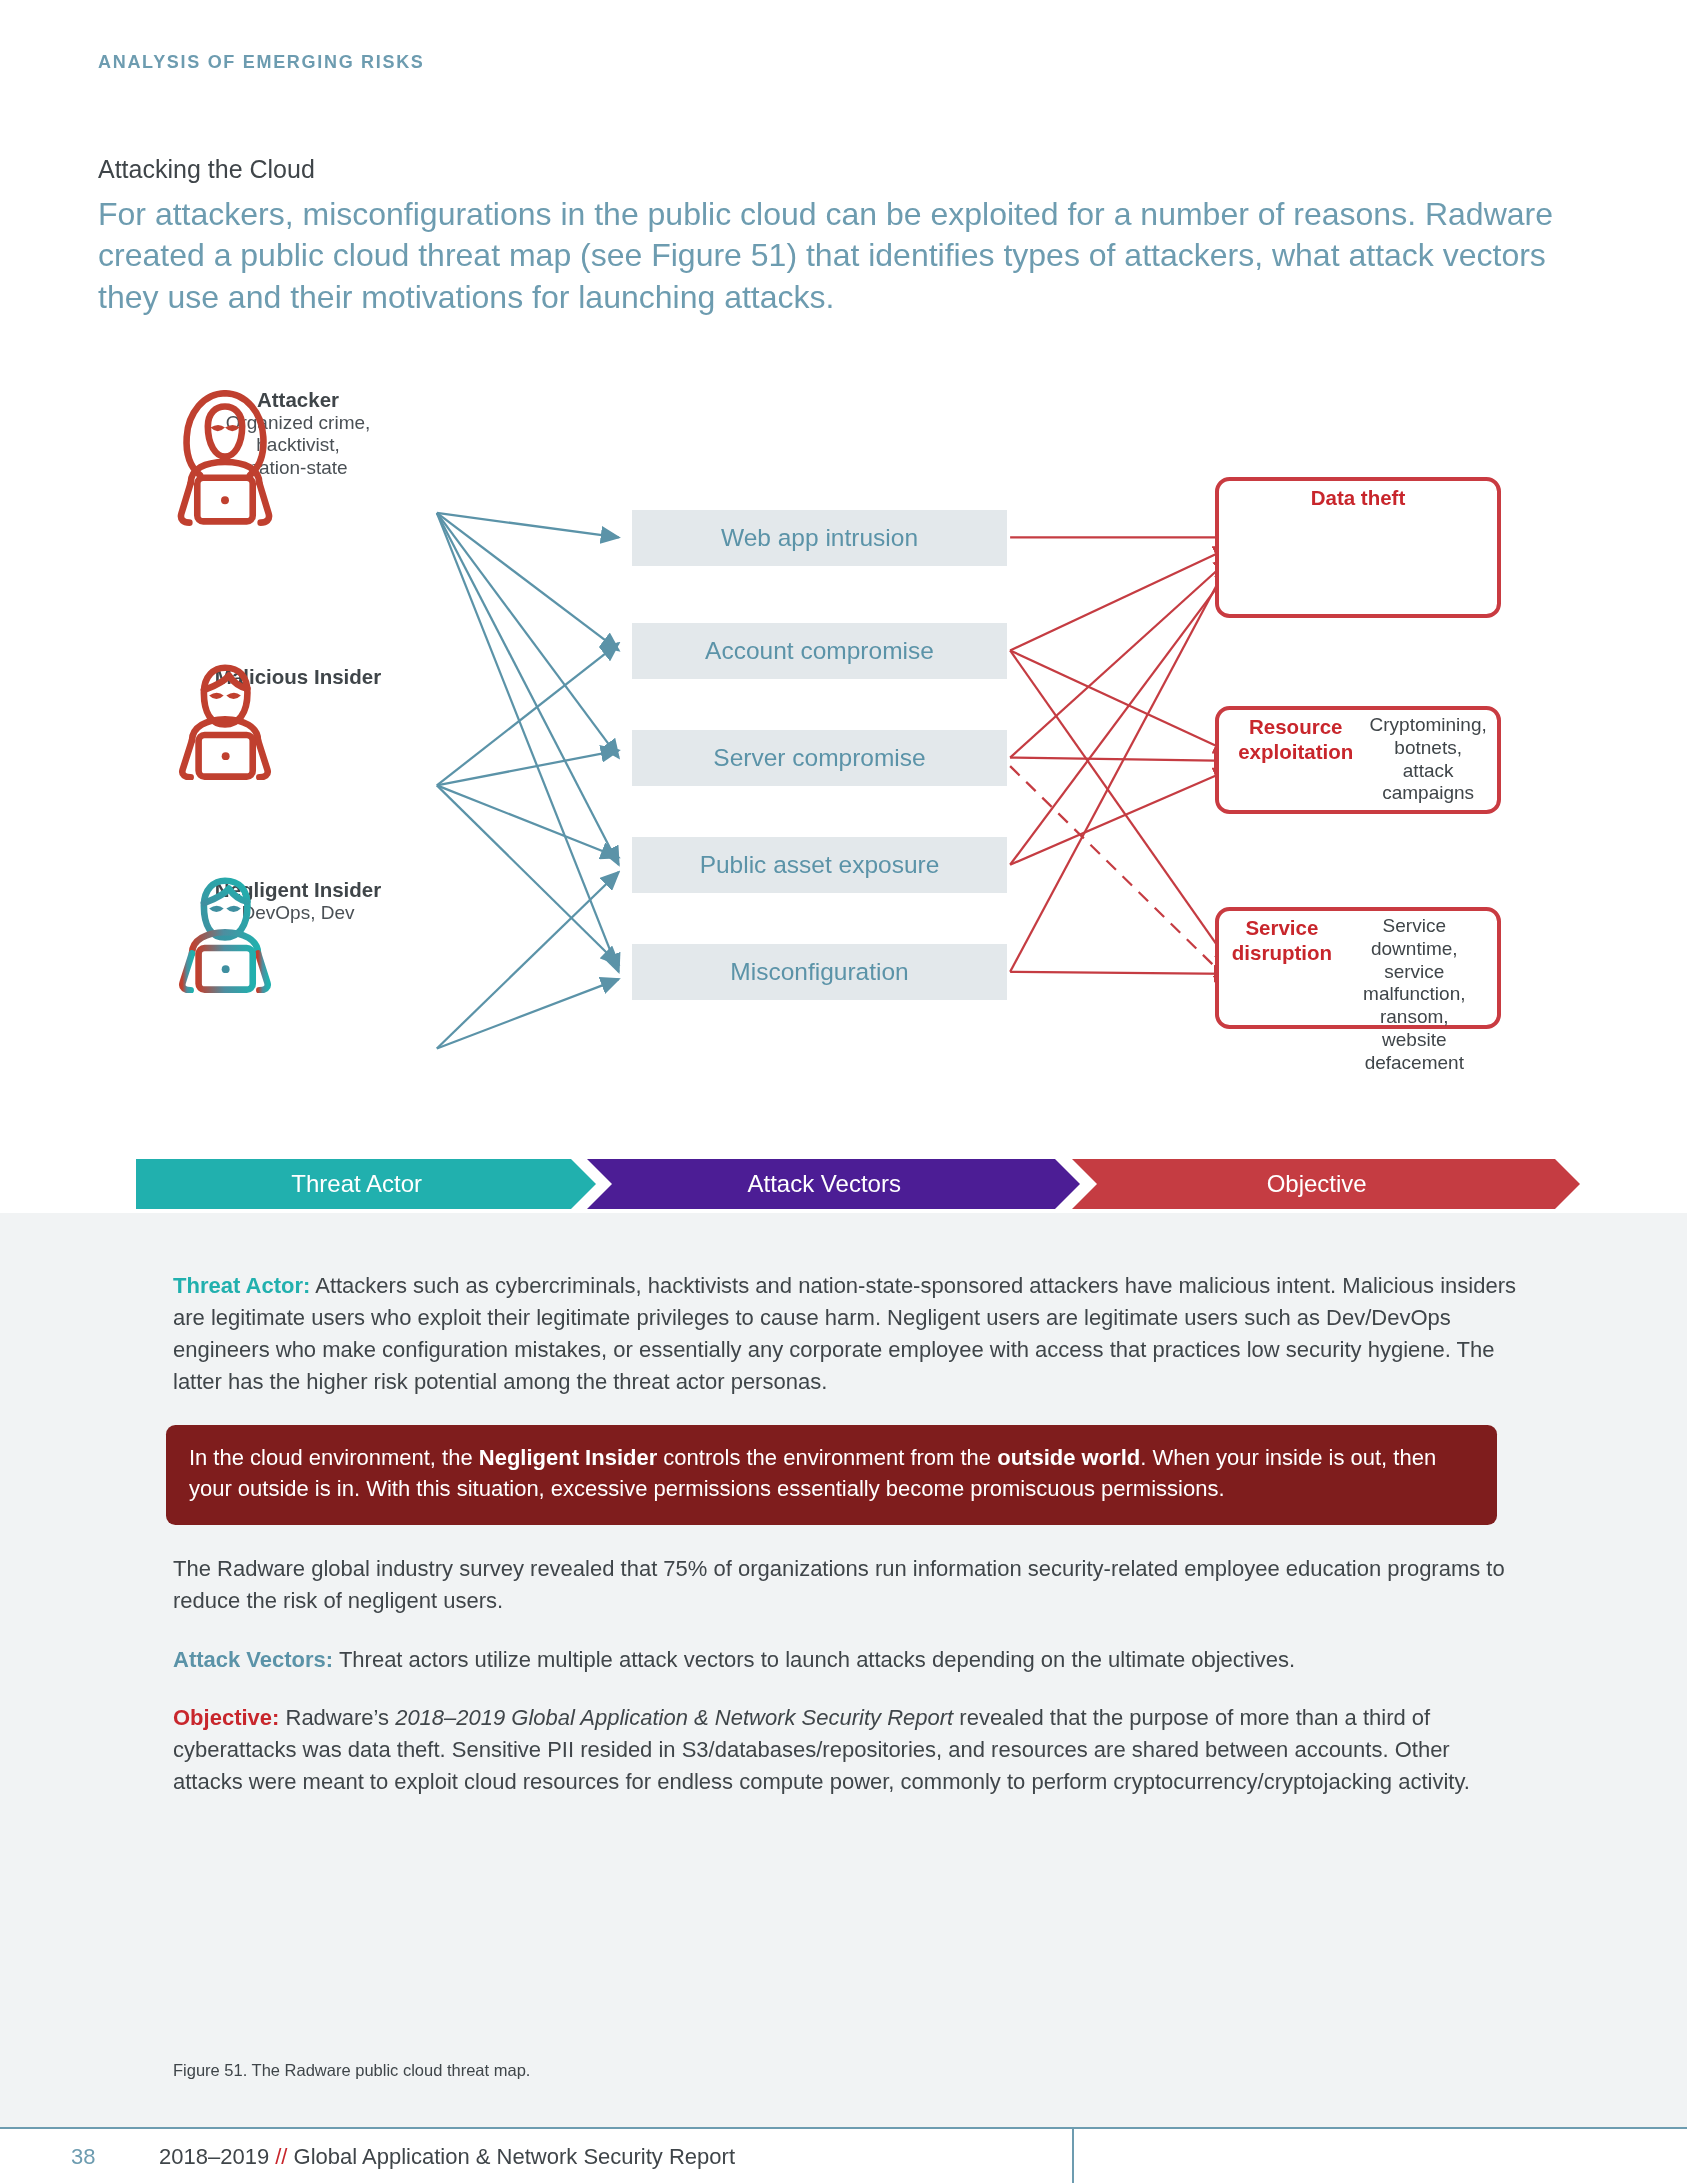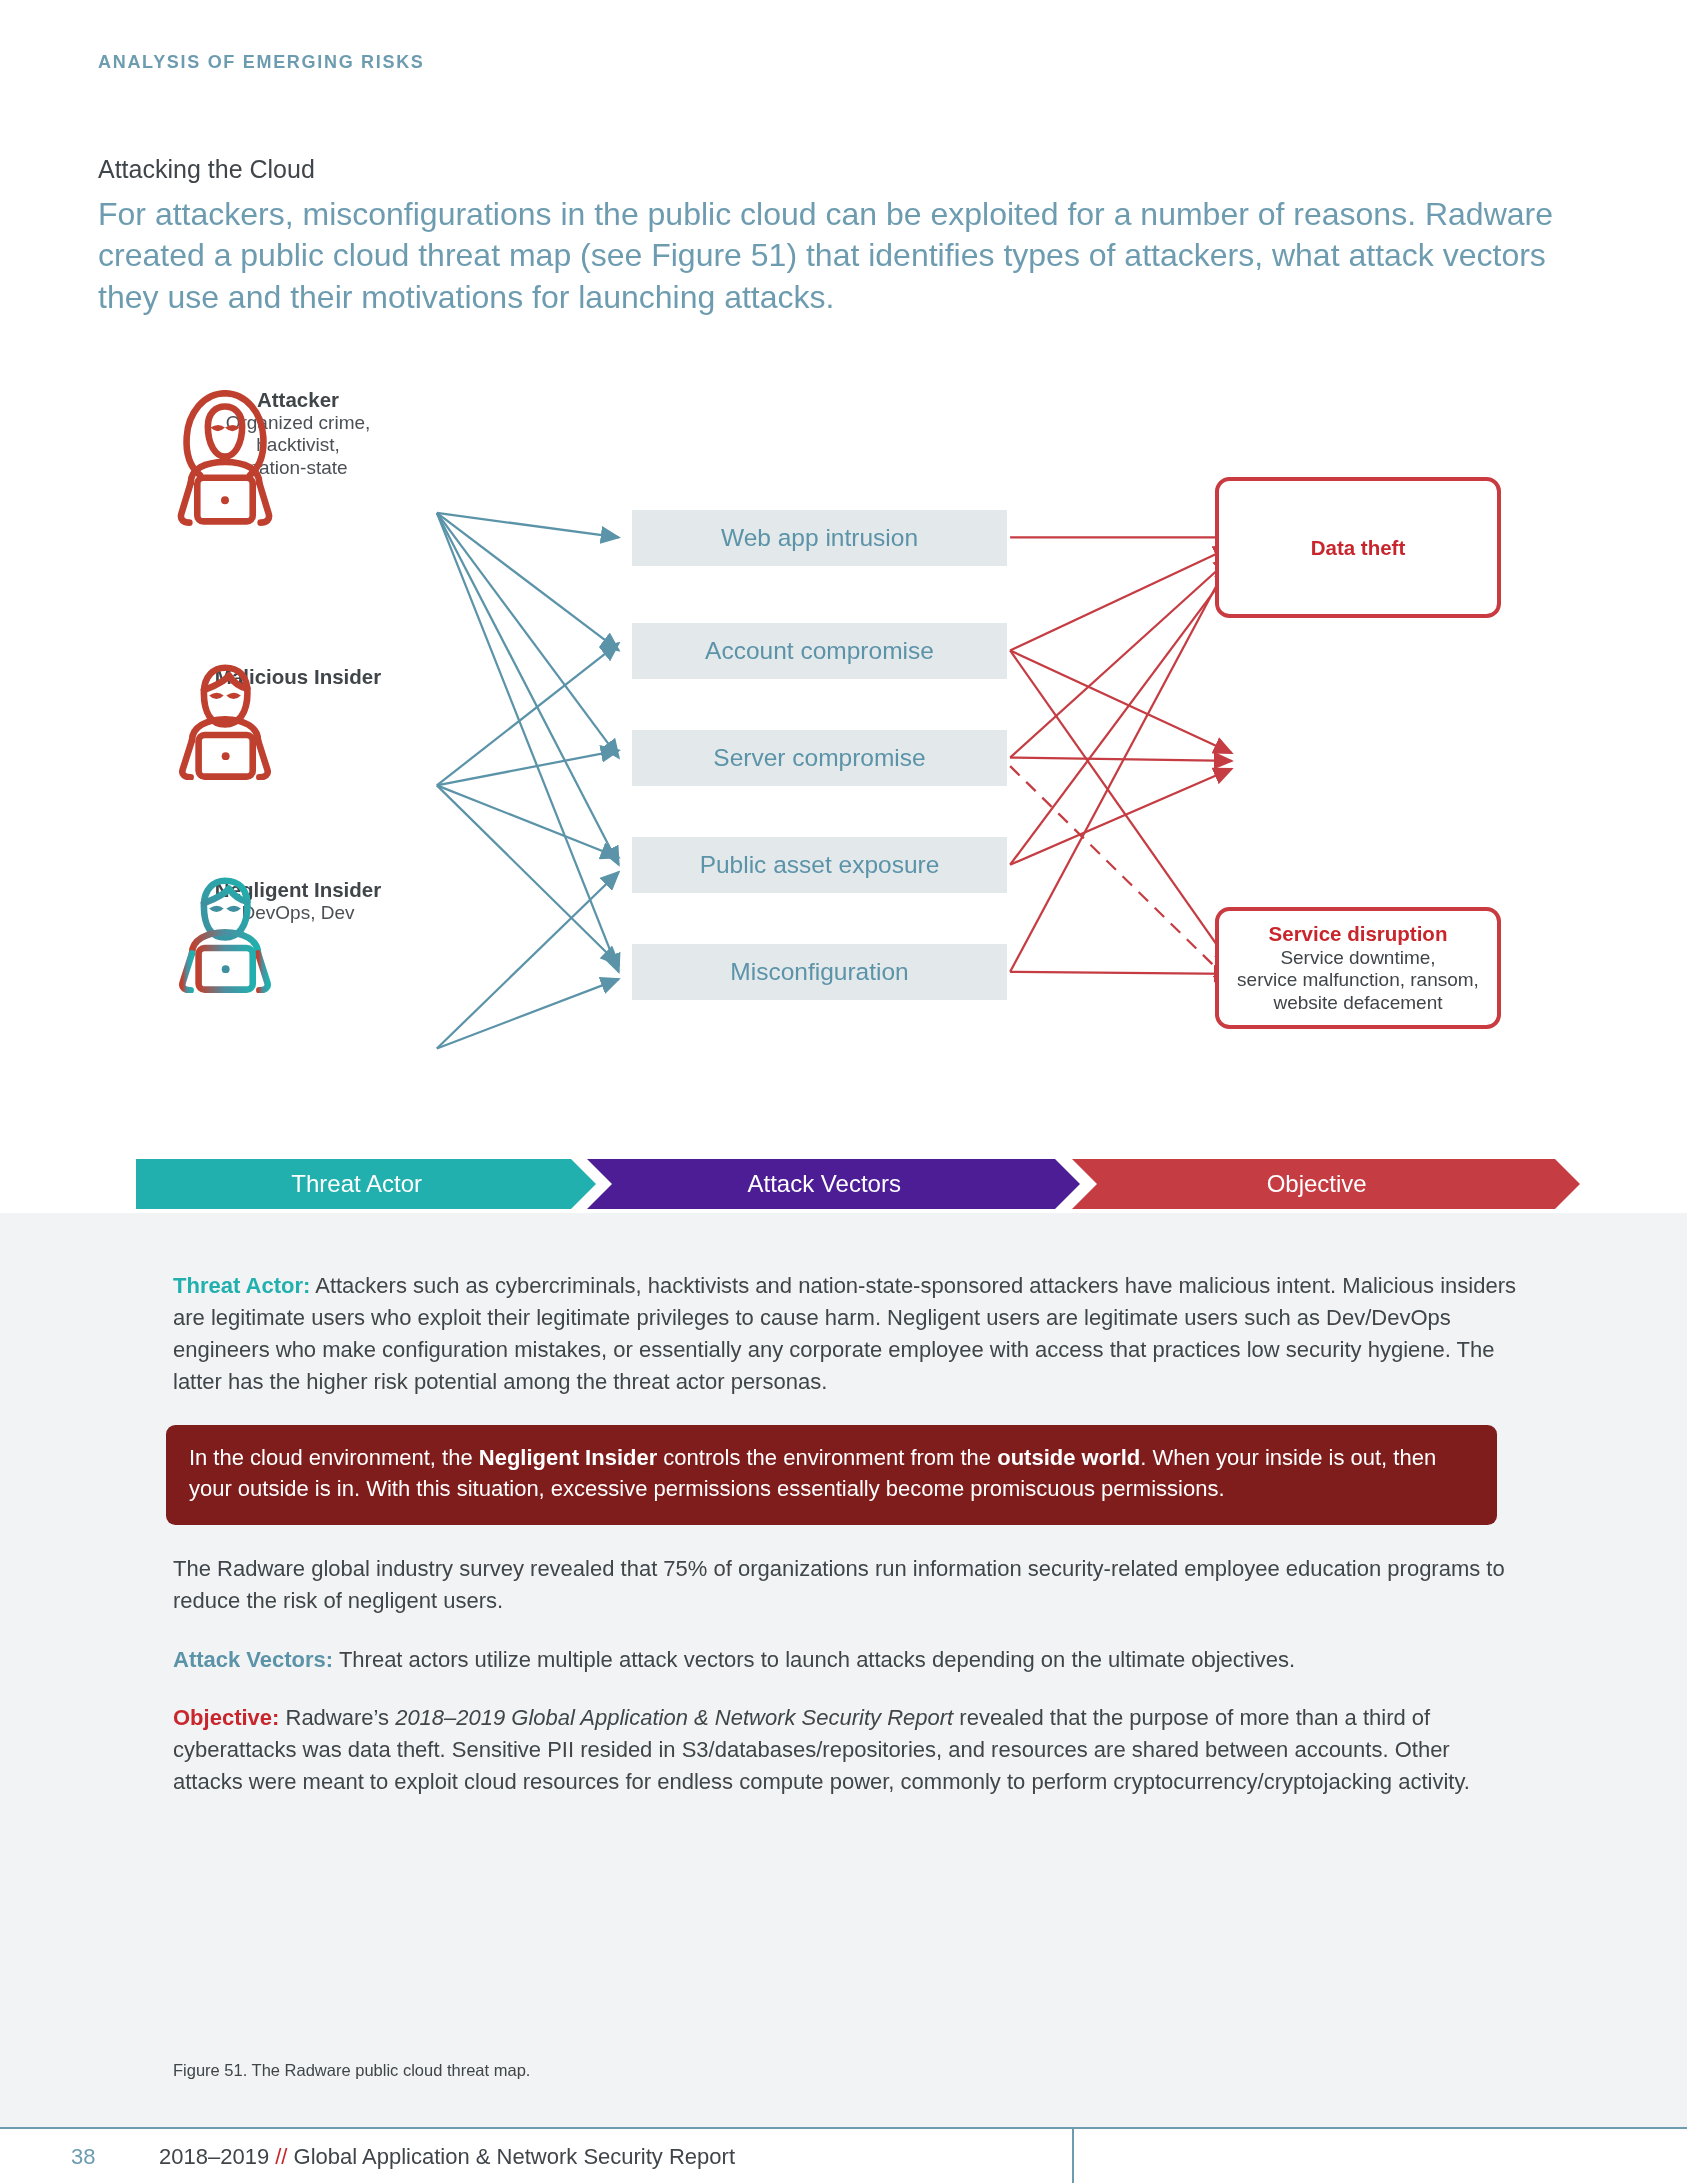--- a/index.html
+++ b/index.html
@@ -43,21 +43,21 @@
   .vecbox{
     position:absolute;width:375px;height:56px;background:#e3e8eb;
     display:flex;align-items:center;justify-content:center;
     font-size:24.5px;color:#5b93a8;font-weight:400;
   }
 
   .objbox{
     position:absolute;width:286px;
     border:4px solid #c93b41;border-radius:14.6px;
     background:#ffffff;text-align:center;
-    display:flex;flex-direction:column;justify-content:center;
+    display:flex;flex-direction:row;justify-content:center;
     padding:4px 6.6px;box-sizing:border-box;
   }
   .o-title{font-size:20.5px;font-weight:700;color:#c8262c;line-height:1.24;}
   .o-sub{font-size:19px;font-weight:400;color:#3f4549;line-height:1.2;}
 
   
   .banner{position:absolute;left:0;top:1159px;width:1467px;height:50px;}
   .chev{
     position:absolute;top:0;height:50px;
     display:flex;align-items:center;justify-content:center;
@@ -242,20 +242,24 @@
     <div class="vecbox" style="left:632px;top:346px;">
       <span>Server compromise</span>
     </div>
     <div class="vecbox" style="left:632px;top:560px;">
       <span>Misconfiguration</span>
     </div>
 
     <div class="objbox" style="left:1215px;top:93px;height:141px;">
       <div class="o-title">Data theft</div>
     </div>
+    <div class="objbox" style="left:1215px;top:322px;height:108px;">
+      <div class="o-title">Resource exploitation</div>
+      <div class="o-sub">Cryptomining, botnets,<br>attack campaigns</div>
+    </div>
     <div class="objbox" style="left:1215px;top:523px;height:122px;">
       <div class="o-title">Service disruption</div>
       <div class="o-sub">Service downtime,<br>service malfunction, ransom,<br>website defacement</div>
     </div>
   </div>
 
   <div class="banner">
     <div class="chev chev1">
       <span>Threat Actor</span>
     </div>

